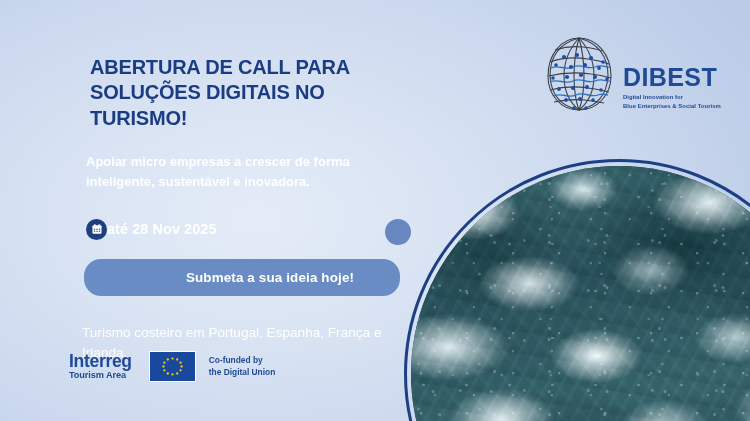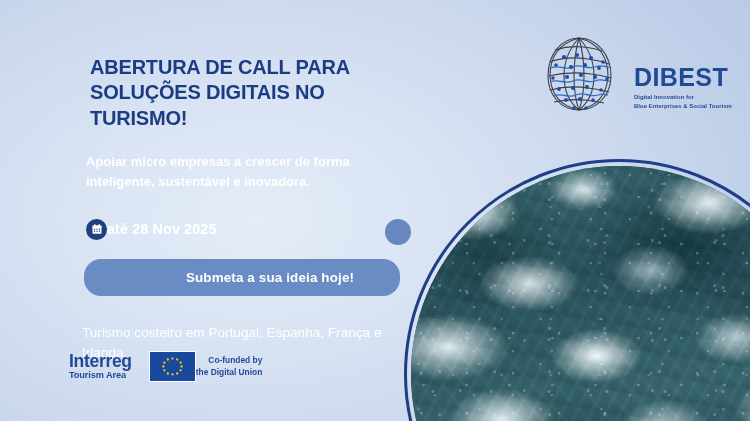--- a/index.html
+++ b/index.html
@@ -205,21 +205,21 @@
     max-width: 315px;
   }
 
   
   .dibest {
     position: absolute;
     left: 541px;
     top: 34px;
     display: flex;
     align-items: center;
-    gap: 15px;
+    gap: 4px;
   }
   .dibest-globe { flex: 0 0 auto; }
   .dibest-text { padding-top: 26px; }
   .dibest-word {
     color: #1e4a96;
     font-size: 25px;
     font-weight: 700;
     letter-spacing: .4px;
     line-height: 1;
     display: block;
@@ -255,22 +255,21 @@
     color: #1f4a96;
     font-size: 9.2px;
     font-weight: 700;
     display: block;
     margin-top: 1px;
     letter-spacing: -.1px;
   }
   .eu-block {
     display: flex;
     align-items: center;
-    gap: 0;
-    text-align: right;
+    gap: 13px;
   }
   .eu-flag {
     width: 47px;
     height: 31px;
     background: #18499c;
     border: 1px solid #ffffff;
     box-sizing: border-box;
     position: relative;
     flex: 0 0 auto;
   }

